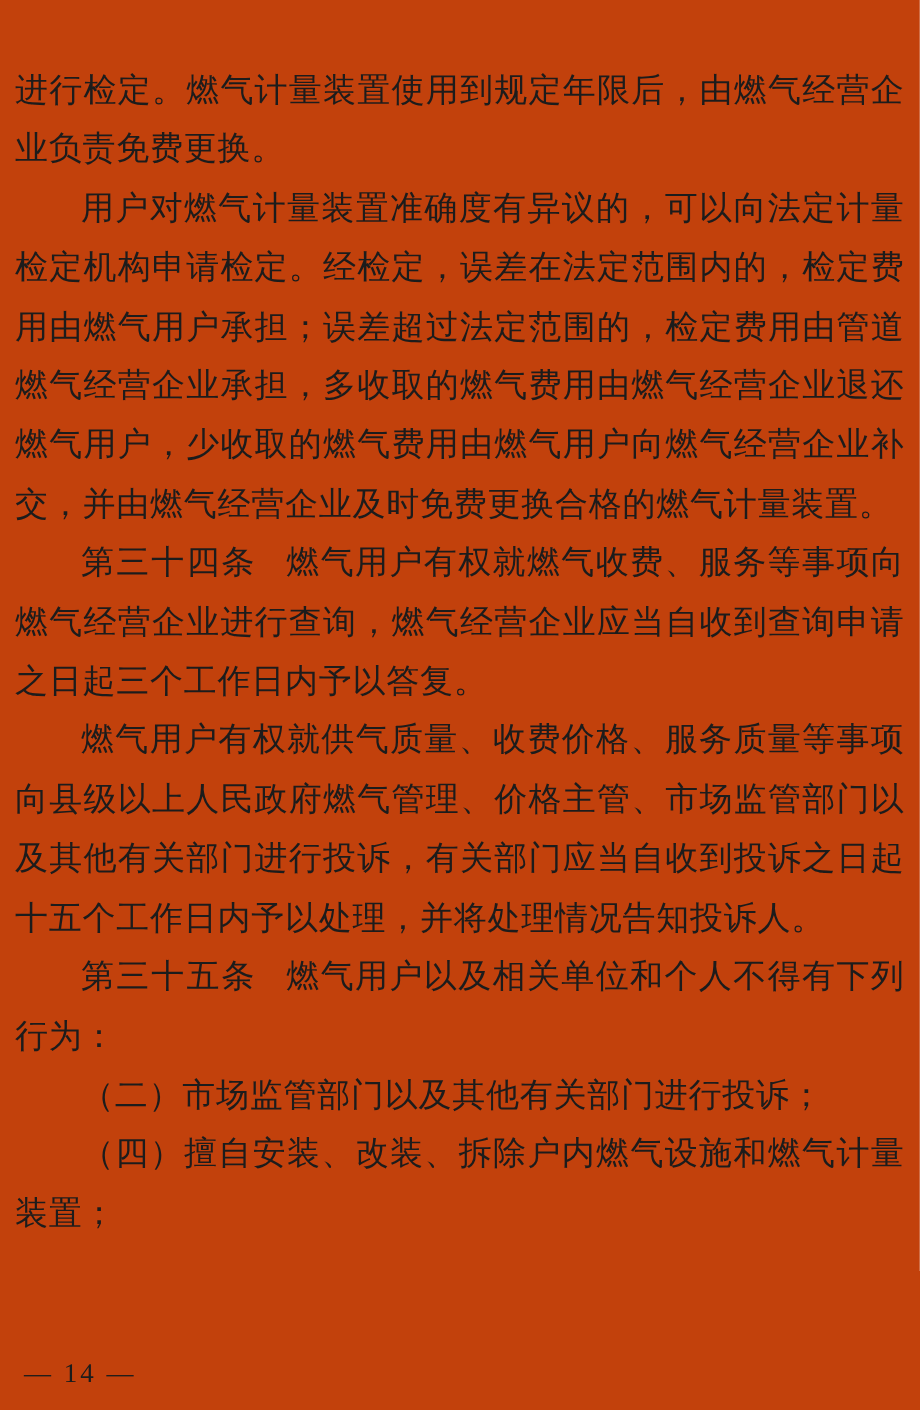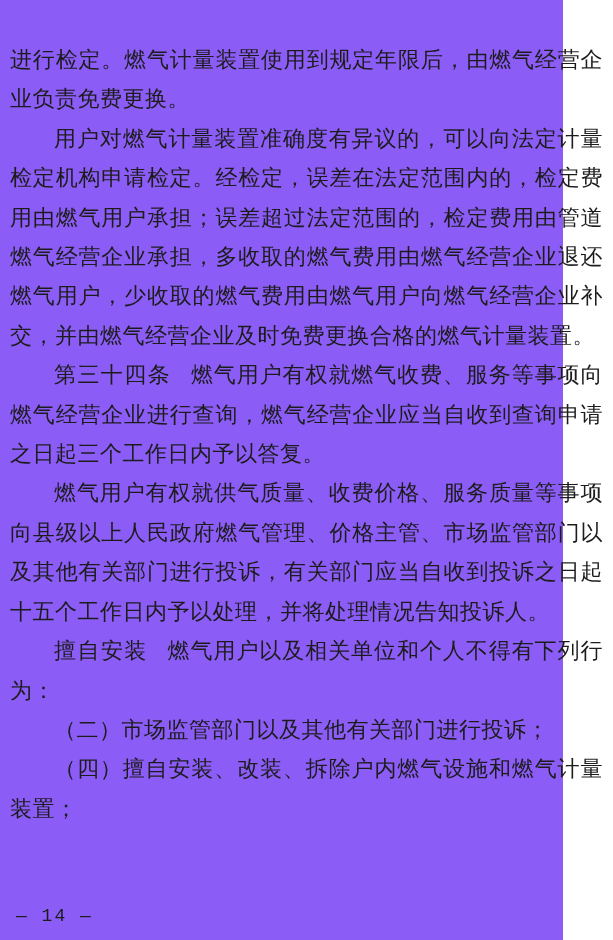--- a/index.html
+++ b/index.html
@@ -7,23 +7,23 @@
     padding: 0;
   }
   body {
     width: 613px;
     height: 940px;
     background: #ffffff;
     overflow: hidden;
   }
   .page {
     position: relative;
-    width: 563px;
+    width: 613px;
     height: 940px;
-    background: #8b5cf6;
+    background: #c2410c;
     color: #1c1c1c;
     font-family: "Liberation Serif", serif;
   }
   .content {
     position: absolute;
     left: 10px;
     top: 40px;
     width: 593px;
   }
   .para {
@@ -44,30 +44,30 @@
     margin-right: 0.9em;
     letter-spacing: 1px;
   }
   .footer {
     position: absolute;
     left: 16px;
     bottom: 14px;
     font-size: 18px;
     letter-spacing: 2px;
     color: #1c1c1c;
-    font-family: Liberation Mono, monospace;
+    font-family: Liberation Serif, serif;
   }
 </style>
 </head>
 <body>
 
 <div class="page">
   <div class="content" id="doc-body">
       <p class="para">进行检定。燃气计量装置使用到规定年限后，由燃气经营企业负责免费更换。</p>
       <p class="para indent">用户对燃气计量装置准确度有异议的，可以向法定计量检定机构申请检定。经检定，误差在法定范围内的，检定费用由燃气用户承担；误差超过法定范围的，检定费用由管道燃气经营企业承担，多收取的燃气费用由燃气经营企业退还燃气用户，少收取的燃气费用由燃气用户向燃气经营企业补交，并由燃气经营企业及时免费更换合格的燃气计量装置。</p>
       <p class="para indent"><span class="lead">第三十四条</span>燃气用户有权就燃气收费、服务等事项向燃气经营企业进行查询，燃气经营企业应当自收到查询申请之日起三个工作日内予以答复。</p>
       <p class="para indent">燃气用户有权就供气质量、收费价格、服务质量等事项向县级以上人民政府燃气管理、价格主管、市场监管部门以及其他有关部门进行投诉，有关部门应当自收到投诉之日起十五个工作日内予以处理，并将处理情况告知投诉人。</p>
-      <p class="para indent"><span class="lead">擅自安装</span>燃气用户以及相关单位和个人不得有下列行为：</p>
+      <p class="para indent"><span class="lead">第三十五条</span>燃气用户以及相关单位和个人不得有下列行为：</p>
       <p class="para indent">（二）市场监管部门以及其他有关部门进行投诉；</p>
       <p class="para indent">（四）擅自安装、改装、拆除户内燃气设施和燃气计量装置；</p>
     </div>
   <div class="footer">— 14 —</div>
 </div>
 
 </body></html>

